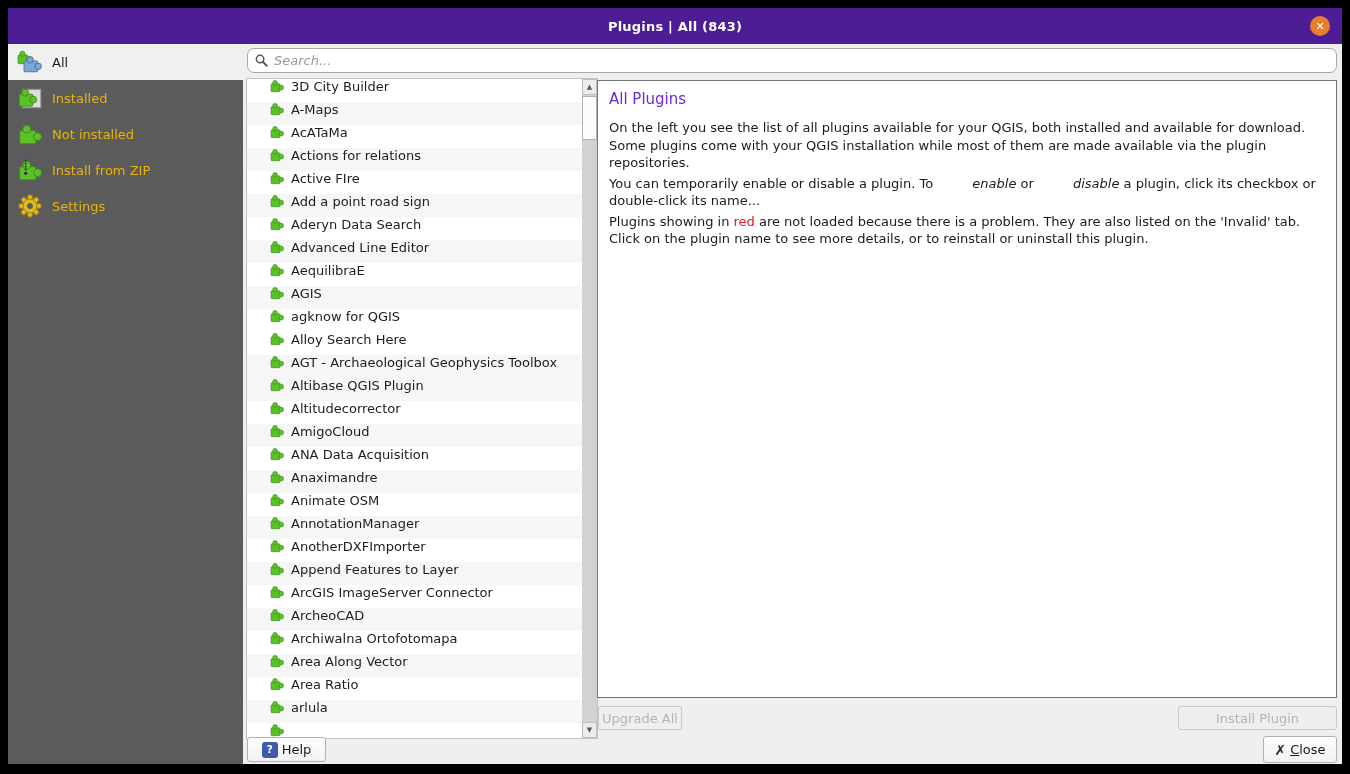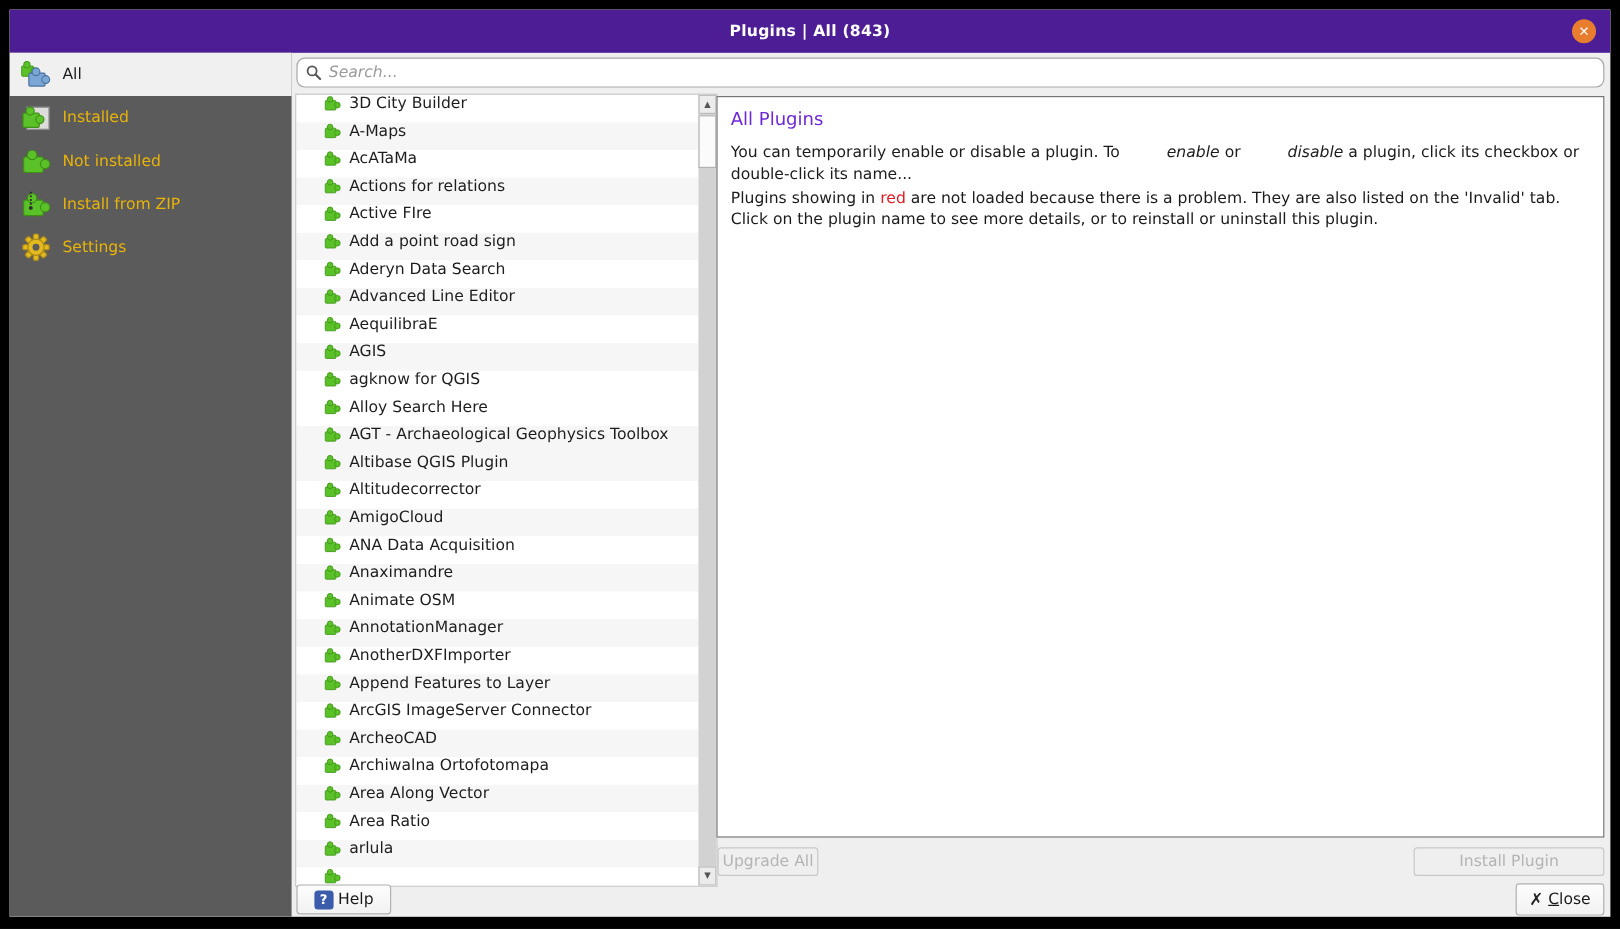--- a/index.html
+++ b/index.html
@@ -555,20 +555,21 @@
       <div class="scroll-btn down">▼</div>
     </div>
   </div>
 
   <div class="splitter">
     <div class="splitter-dots"></div>
   </div>
 
   <div class="details">
     <h1>All Plugins</h1>
+    <p><span>On the left you see the list of all plugins available for your QGIS, both installed and available for download. Some plugins come with your QGIS installation while most of them are made available via the plugin repositories.</span></p>
     <p><span>You can temporarily enable or disable a plugin. To </span><span class="em">enable</span><span> or </span><span class="em">disable</span><span> a plugin, click its checkbox or double-click its name...</span></p>
     <p><span>Plugins showing in </span><span class="red-text">red</span><span> are not loaded because there is a problem. They are also listed on the 'Invalid' tab. Click on the plugin name to see more details, or to reinstall or uninstall this plugin.</span></p>
   </div>
 
   <div class="btn disabled btn-upgrade">
     <span>Upgrade All</span>
   </div>
   <div class="btn disabled btn-install">
     <span>Install Plugin</span>
   </div>

